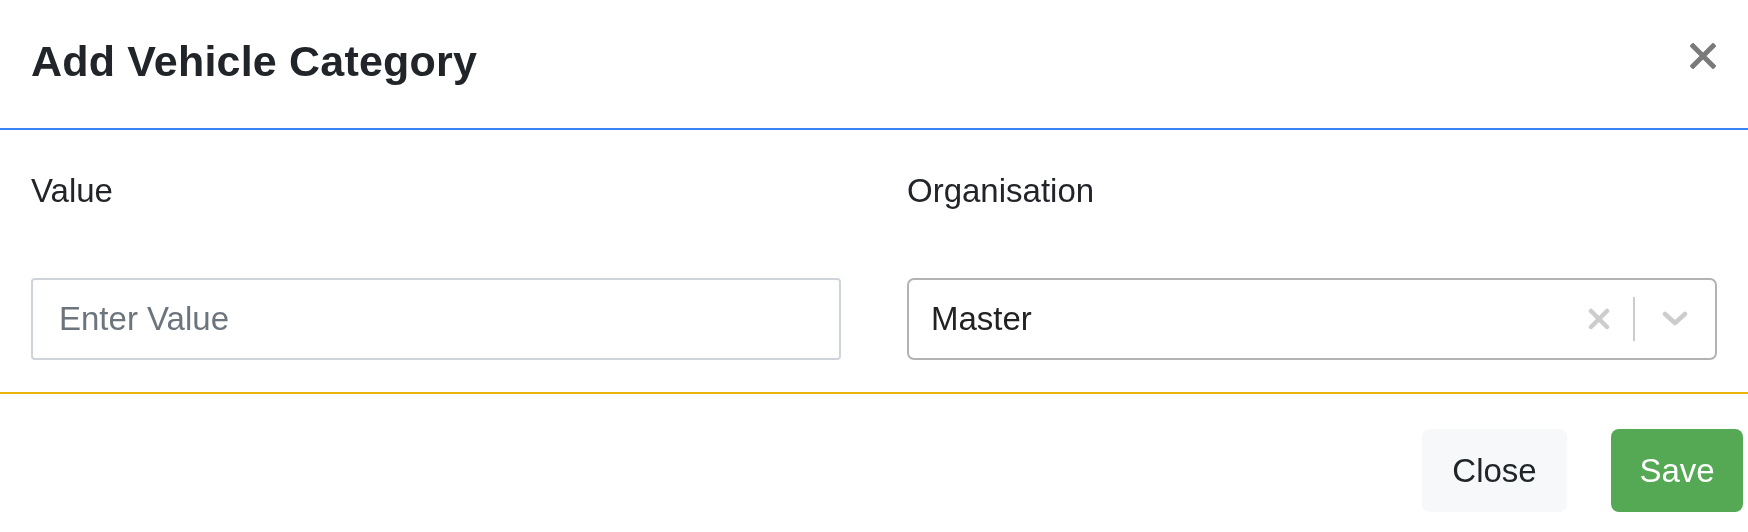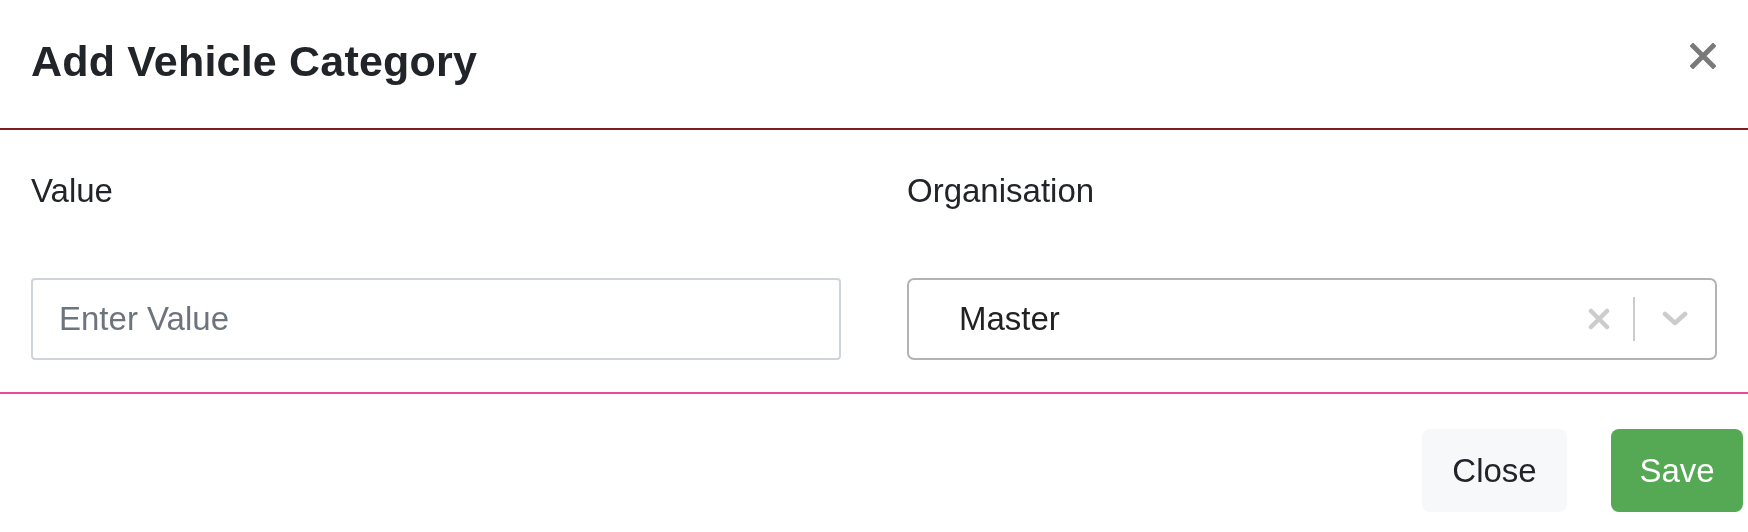--- a/index.html
+++ b/index.html
@@ -4,21 +4,21 @@
 <style>
   html, body { margin: 0; padding: 0; }
   body {
     width: 1748px; height: 532px; background: #ffffff; overflow: hidden;
     font-family: "Liberation Sans", "DejaVu Sans", sans-serif; color: #212529;
     position: relative;
   }
   .modal { position: absolute; left: 0; top: 0; width: 1748px; height: 532px; }
   .modal-header {
     position: absolute; left: 0; top: 0; width: 1748px; height: 130px;
-    border-bottom: 2px solid #7f1d1d; box-sizing: border-box;
+    border-bottom: 2px solid #3b82f6; box-sizing: border-box;
   }
   .modal-title {
     position: absolute; left: 31px; top: 32px; margin: 0;
     font-size: 43px; font-weight: bold; color: #212529; line-height: 58px;
     letter-spacing: 0.2px;
   }
   .header-close {
     position: absolute; left: 1686px; top: 36px; width: 34px; height: 40px;
     display: flex; align-items: center; justify-content: center; cursor: pointer;
   }
@@ -32,28 +32,28 @@
     border: 2px solid #ced4da; border-radius: 4px; background: #fff;
     font-family: "Liberation Sans", "DejaVu Sans", sans-serif;
     font-size: 33px; padding: 0 26px; color: #212529; outline: none;
   }
   .text-input::placeholder { color: #6c757d; }
   .select {
     position: absolute; top: 107px; left: 0; height: 82px; box-sizing: border-box;
     border: 2px solid #b3b3b3; border-radius: 7px; background: #fff;
     display: flex; align-items: center; cursor: pointer;
   }
-  .select-value { flex: 1; padding-left: 22px; font-size: 33px; color: #222; margin-left: 28px; }
+  .select-value { flex: 1; padding-left: 22px; font-size: 33px; color: #222; }
   .select-indicators { display: flex; align-items: center; height: 100%; }
   .select-clear { width: 40px; height: 100%; display: flex; align-items: center; justify-content: center; margin-right: 14px; }
   .select-sep { width: 2px; height: 44px; background: #cccccc; }
   .select-chevron { width: 80px; height: 100%; display: flex; align-items: center; justify-content: center; }
   .modal-footer {
     position: absolute; left: 0; top: 392px; width: 1748px; height: 140px;
-    border-top: 2px solid #ec4899; box-sizing: border-box;
+    border-top: 2px solid #eab308; box-sizing: border-box;
   }
   .btn {
     position: absolute; top: 35px; height: 83px; box-sizing: border-box;
     border: none; border-radius: 8px; font-size: 33px; cursor: pointer;
     font-family: "Liberation Sans", "DejaVu Sans", sans-serif;
     display: flex; align-items: center; justify-content: center;
   }
   .btn-close { left: 1422px; width: 145px; background: #f7f8fa; color: #212529; }
   .btn-save { left: 1585px; width: 132px; background: #55a854; color: #ffffff; margin-left: 26px; }
 </style>

